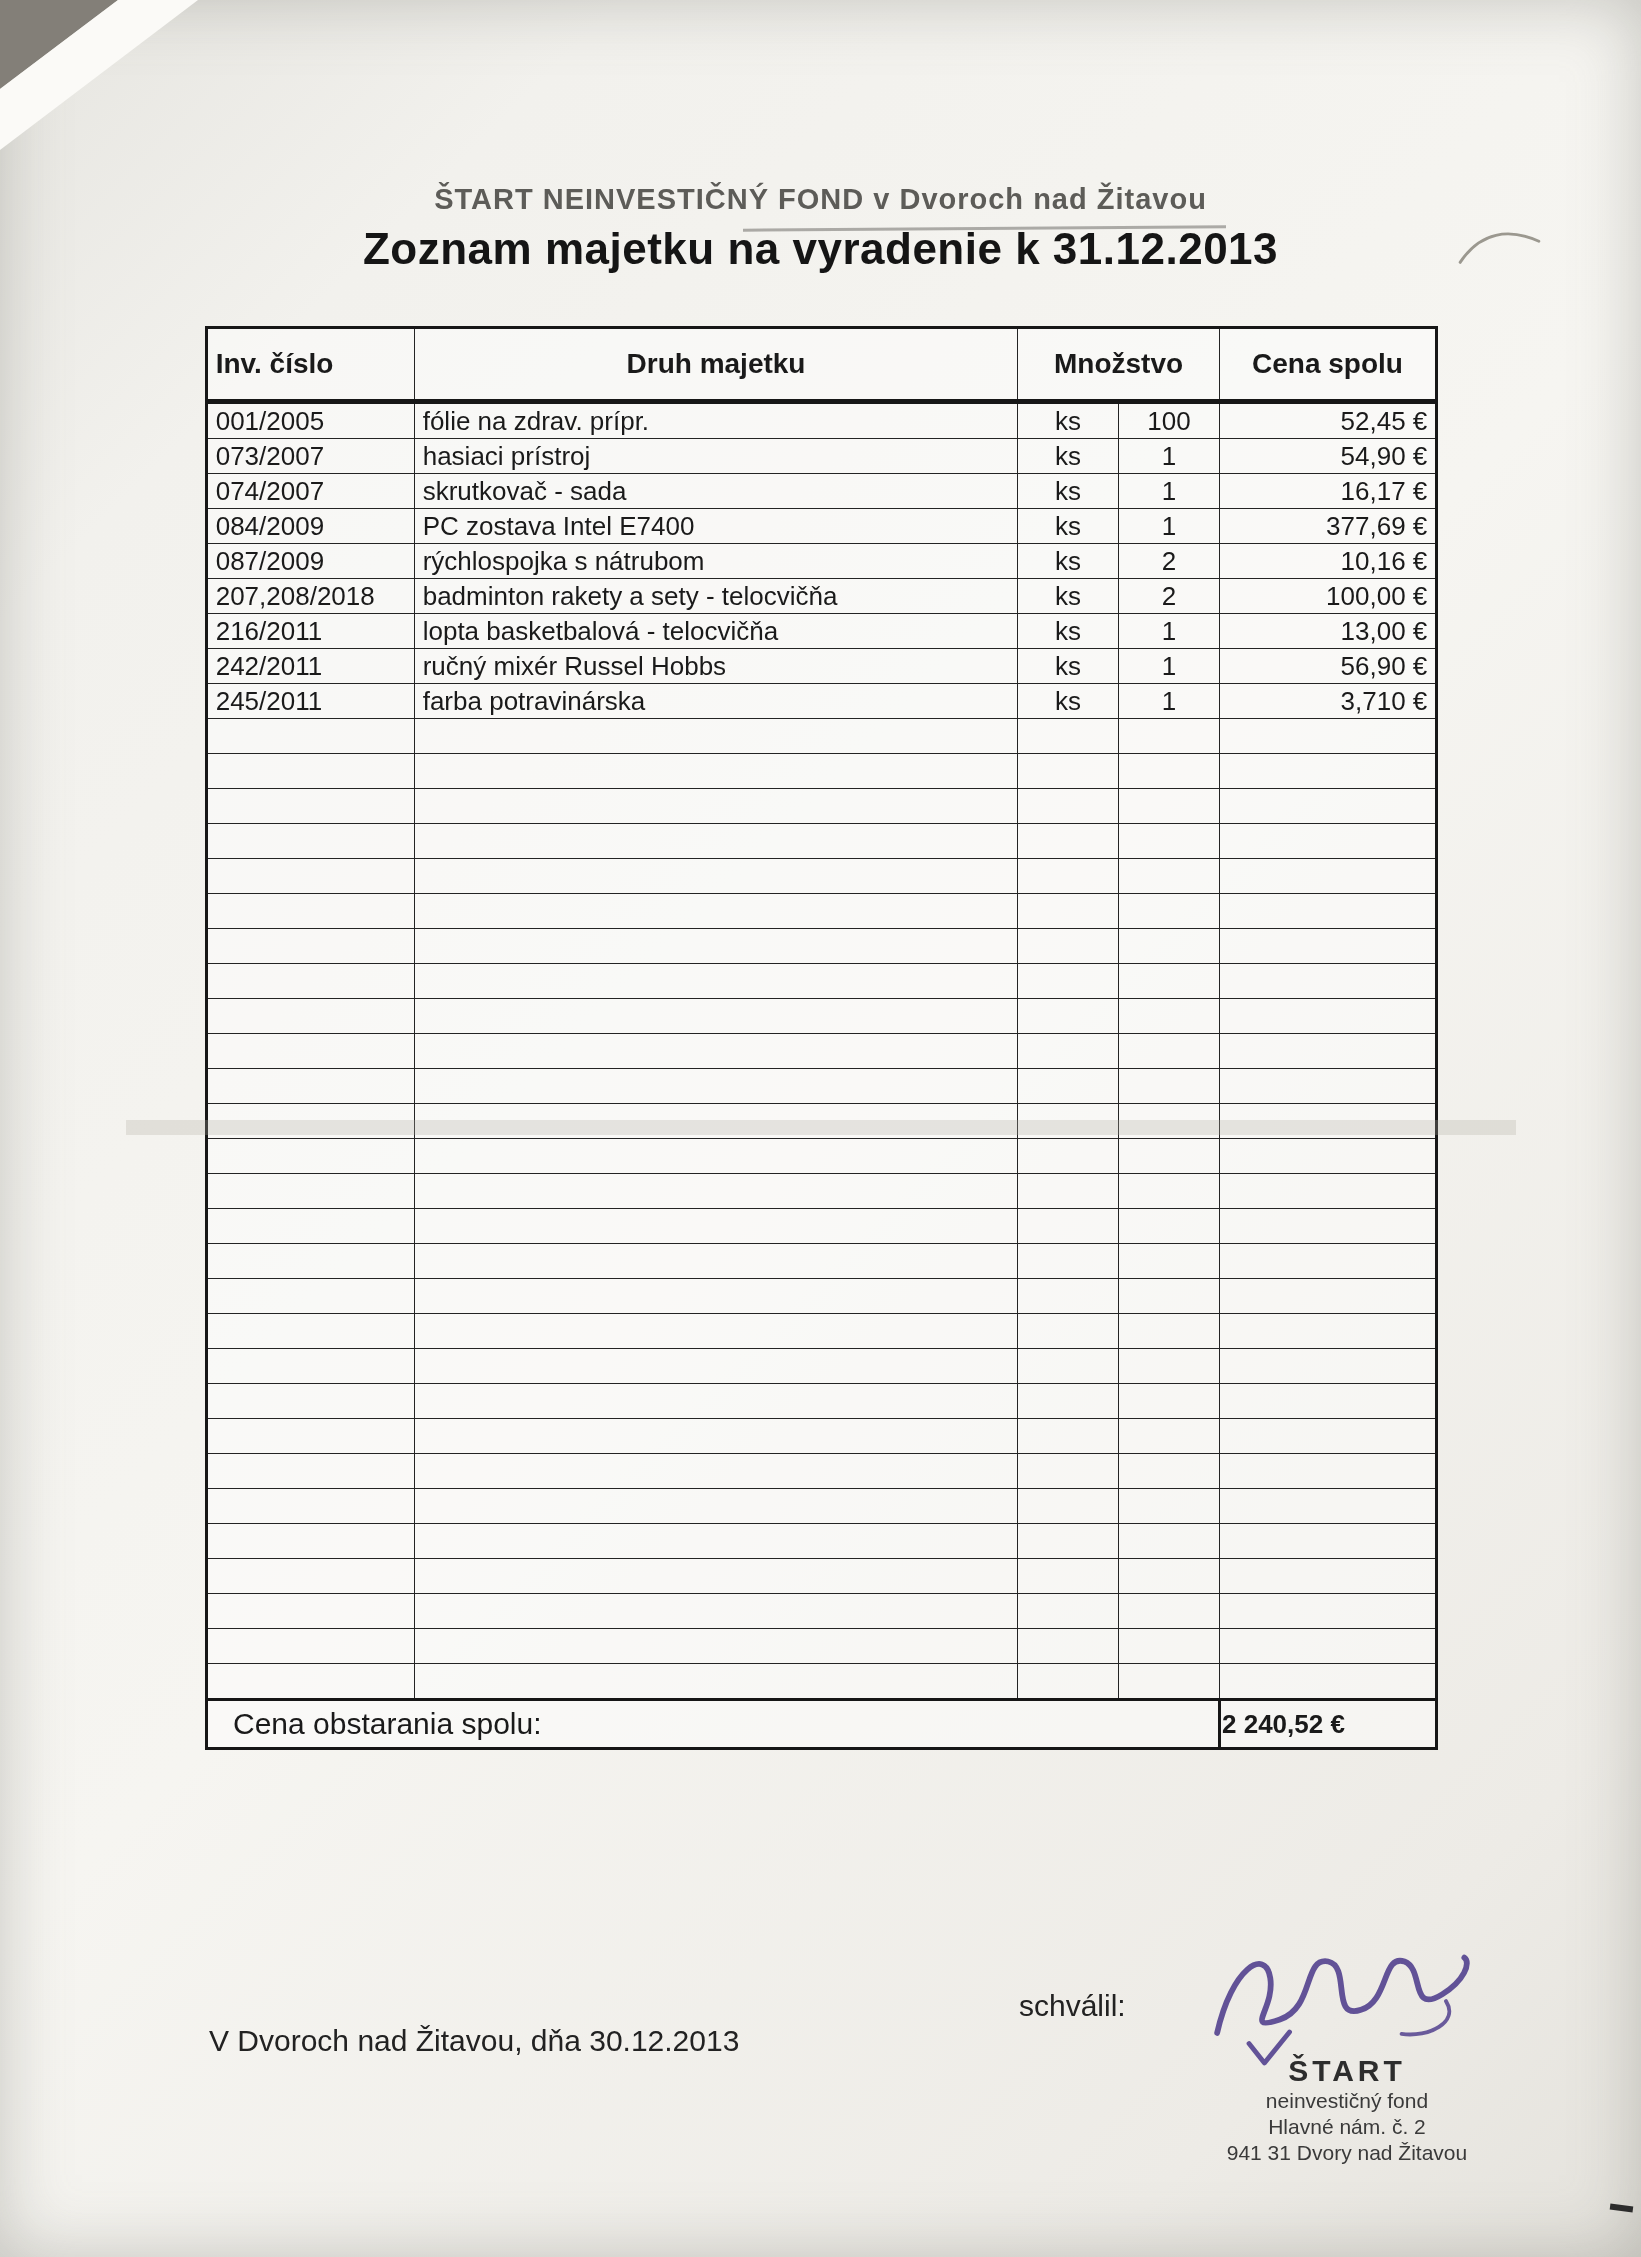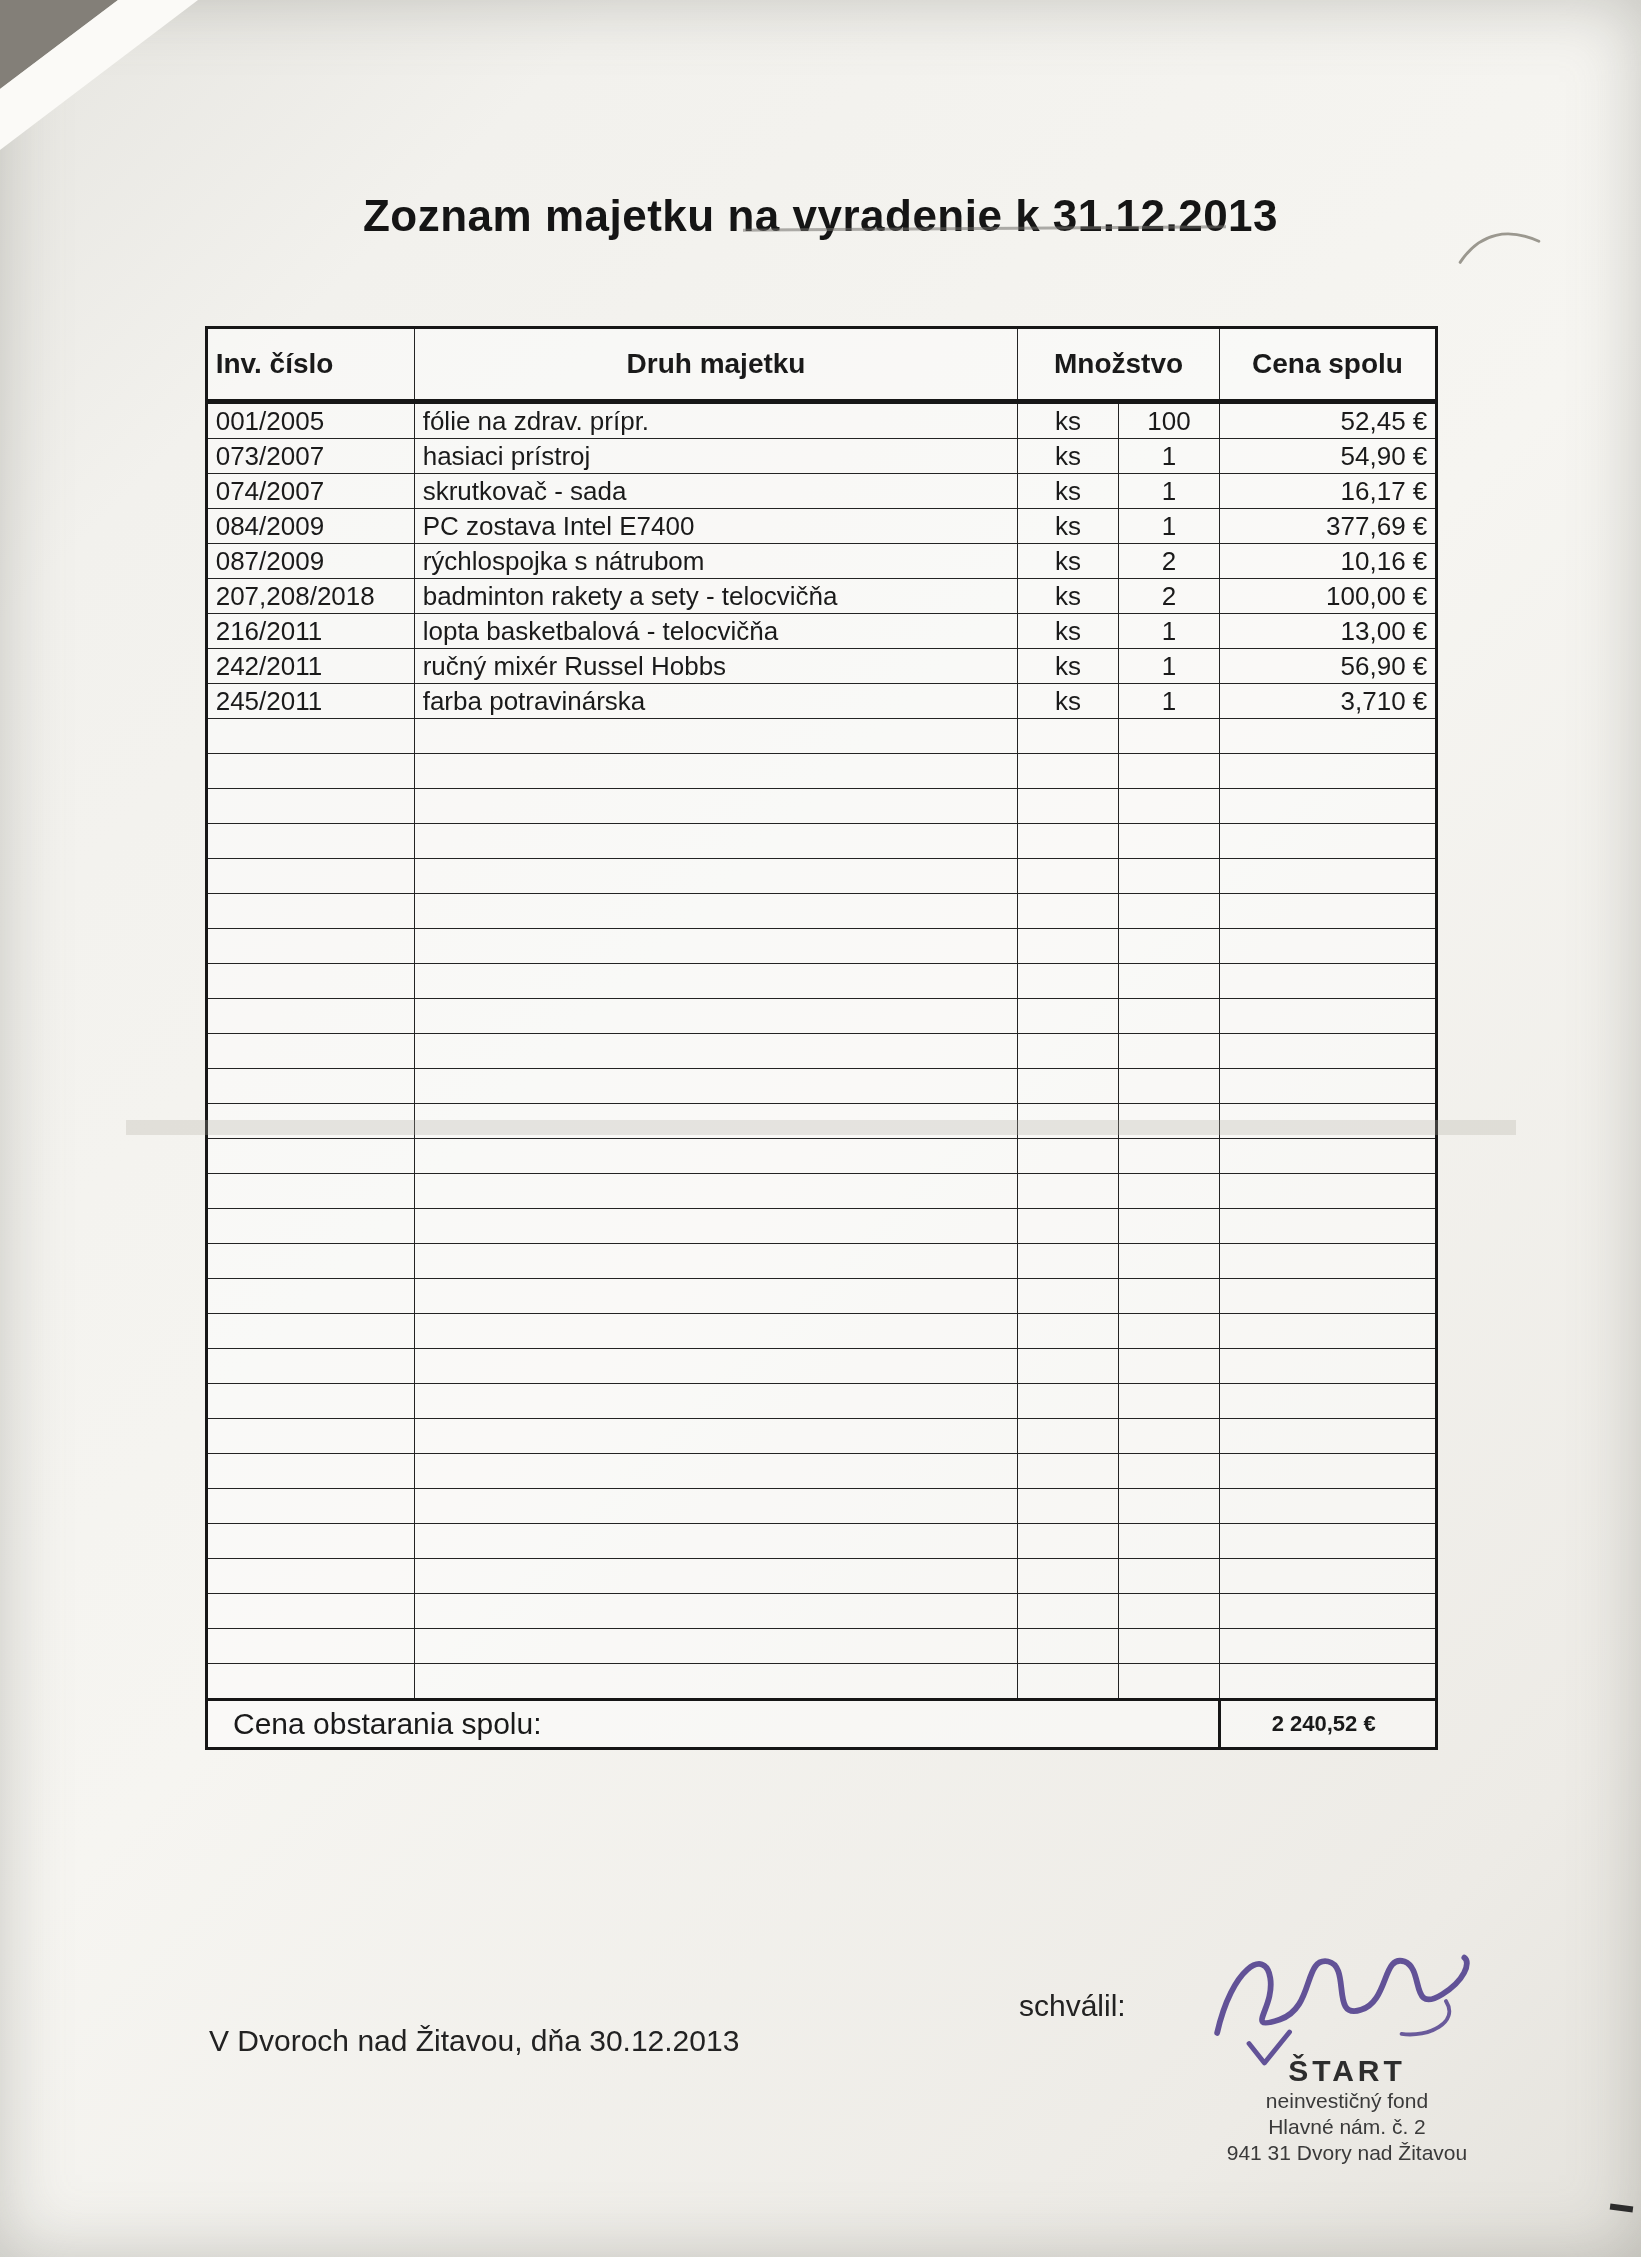--- a/index.html
+++ b/index.html
@@ -26,21 +26,21 @@
   .asset-table thead th { height:68px; font-size:28px; font-weight:bold;
     border-bottom:5.8px solid #171717; text-align:center; }
   .asset-table thead th.h-inv { text-align:left; padding-left:7.7px; }
   .asset-table tbody td { height:34px; font-size:26px; padding:0 7.7px; }
   td.c-inv { text-align:left; }
   td.c-item { text-align:left; }
   td.c-unit, td.c-qty { text-align:center; }
   td.c-price { text-align:right; }
   .asset-table tfoot td { height:44px; border:3.9px solid #161616; }
   td.total-label { font-size:30px; text-align:left; padding-left:25px; }
-  td.total-value { font-size:22px; font-weight:bold; text-align:center; padding-right:9.7px; }
+  td.total-value { font-size:26px; font-weight:bold; text-align:left; padding-right:9.7px; }
 
   .approved { position:absolute; top:1989px; left:1019px; font-size:30px; color:#222; }
   .place-date { position:absolute; top:2024px; left:209px; font-size:30px; color:#222; }
 
   .signature-block { position:absolute; top:1941px; left:1183px; width:328px; text-align:center; }
   .signature-svg { display:block; margin:0 auto -13.5px; }
   .stamp-name { font-size:30px; font-weight:bold; letter-spacing:3.9px; color:#2d2d2d; }
   .stamp-line { font-size:21px; color:#3a3a3a; line-height:1.25; }
 
   .artifact-band { position:absolute; top:1120px; left:126px; width:1390px; height:15.4px;
@@ -51,20 +51,21 @@
 </style>
 </head>
 <body>
 
 <div class="scan">
 
   <div class="corner-dark"></div>
   <div class="corner-fold"></div>
 
   <div class="doc-header">
+    <div class="org-line">ŠTART NEINVESTIČNÝ FOND v Dvoroch nad Žitavou</div>
     <h1 class="doc-title">Zoznam majetku na vyradenie k 31.12.2013</h1>
   </div>
   <div class="org-strike"></div>
 
   <table class="asset-table">
     <colgroup>
       <col style="width:208px">
         <col style="width:603px">
         <col style="width:101px">
         <col style="width:101px">

